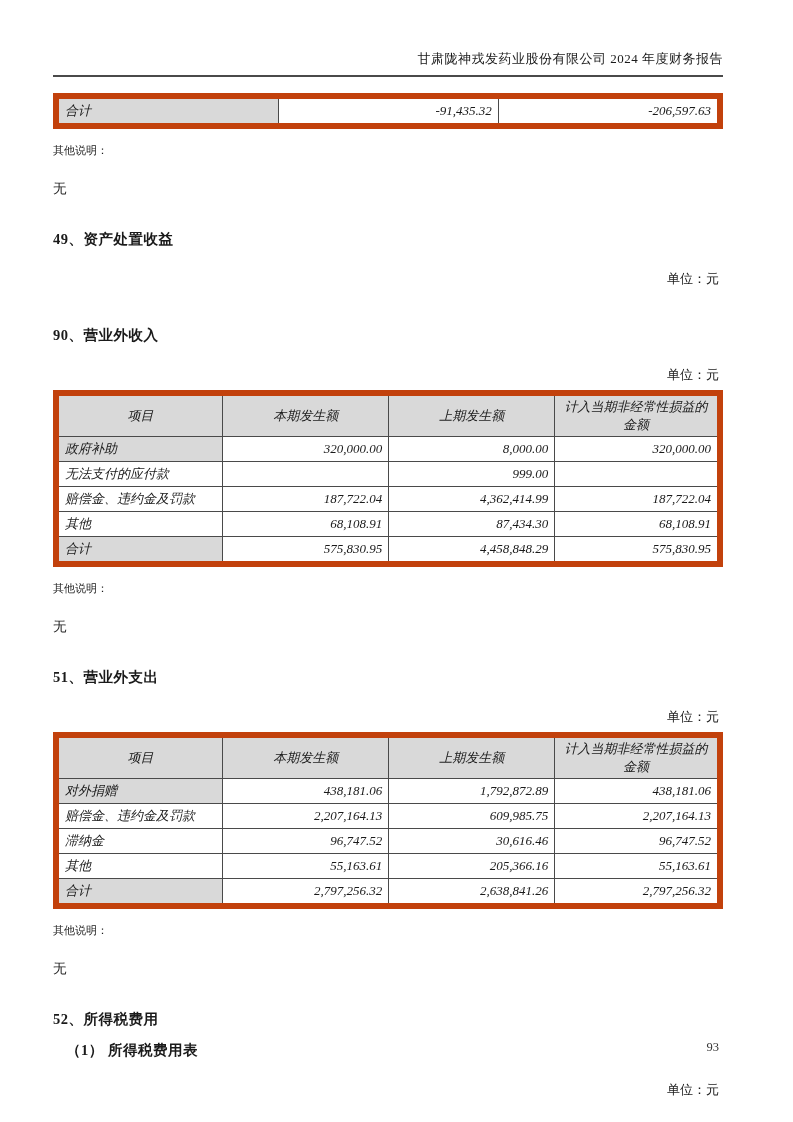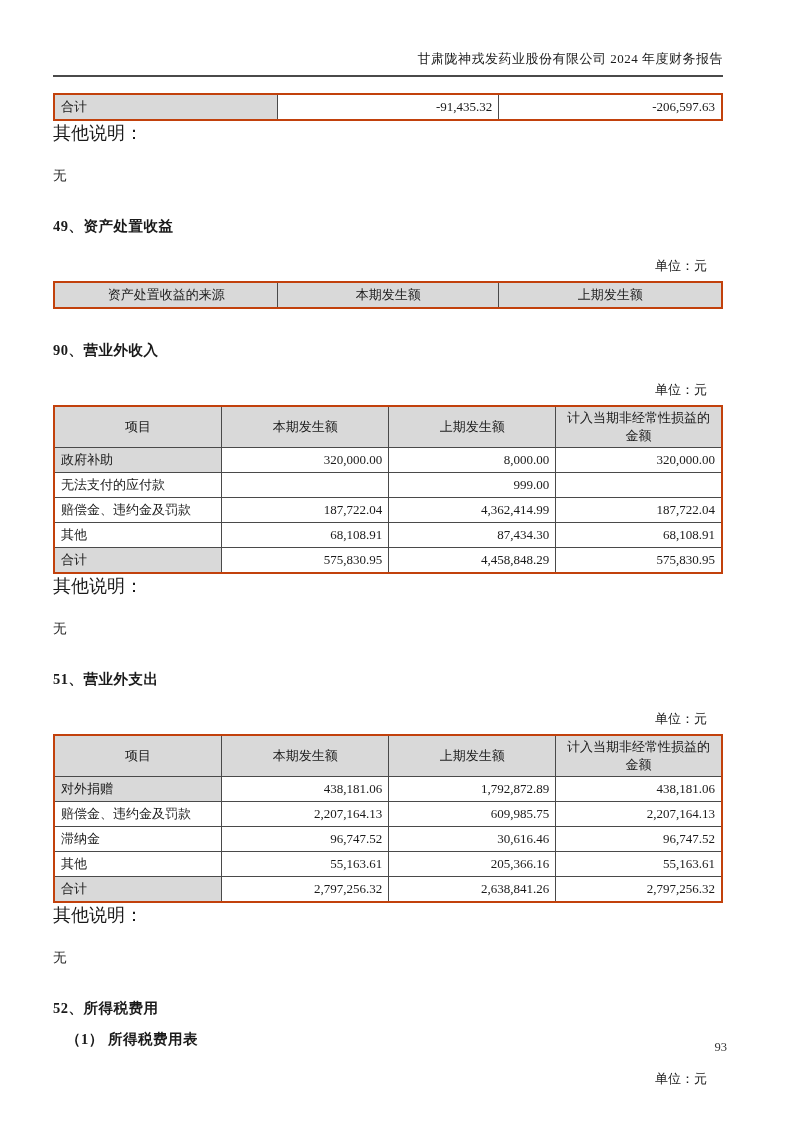--- a/index.html
+++ b/index.html
@@ -19,45 +19,46 @@
     text-align: right;
     font-size: 13px;
     letter-spacing: 0.5px;
     padding-bottom: 7px;
     border-bottom: 2px solid #4a4a4a;
   }
   table.t {
     width: 100%;
     border-collapse: collapse;
     table-layout: fixed;
-    border: 2px solid #c2410c;
+    border: 6px solid #c2410c;
+    font-style: italic;
   }
   table.t td {
     border: 1px solid #4a4a4a;
     font-size: 13px;
     padding: 2px 6px;
     height: 20px;
     vertical-align: middle;
     overflow: hidden;
   }
   .hd { background:#d9d9d9; text-align:center; }
   .gray { background:#d9d9d9; }
   .lbl { text-align:left; }
   .num { text-align:right;margin-left:9px; }
   .mt-toptable { margin-top: 16px; }
-  .note { font-size: 18px; }
+  .note { font-size: 11px; margin-top: 14px; }
   .none-line { font-size: 13.5px; margin-top: 22px; }
   .sec-heading { font-size: 14.5px; font-weight: bold; margin-top: 32px; letter-spacing: 0.5px; }
   .sub-heading { font-size: 14.5px; font-weight: bold; margin-top: 12px; padding-left: 13px; letter-spacing: 0.5px; }
-  .unit-line { text-align: right; font-size: 13px; margin: 21px 16px 6px 0; }
+  .unit-line { text-align: right; font-size: 13px; margin: 21px 4px 6px 0; }
   .row-tall td { height: 24px; }
   .page-number {
     position: absolute;
     top: 1040px;
-    right: 66px;
+    right: 74px;
     font-size: 12.5px;
     color: #333;
   }
 </style>
 </head>
 <body>
 
 <div class="page">
 
   <div class="doc-header">
@@ -84,25 +85,20 @@
 
   <div class="sec-heading">49、资产处置收益</div>
   <div class="unit-line">单位：元</div>
   <table class="t">
     <colgroup>
         <col style="width:33.5%">
         <col style="width:33.1%">
         <col style="width:33.4%">
       </colgroup>
     <tbody>
-        <tr class="row-tall">
-      <td class="hd">资产处置收益的来源</td>
-      <td class="hd">本期发生额</td>
-      <td class="hd">上期发生额</td>
-    </tr>
   </tbody>
     </table>
 
   <div class="sec-heading">90、营业外收入</div>
   <div class="unit-line">单位：元</div>
   <table class="t">
     <colgroup>
         <col style="width:25.1%">
         <col style="width:25%">
         <col style="width:25%">

